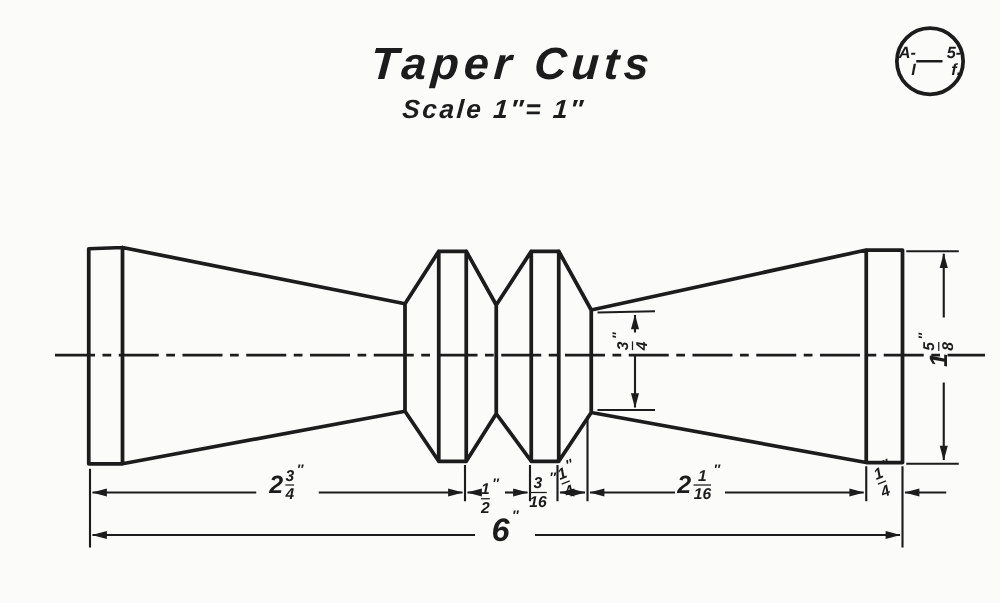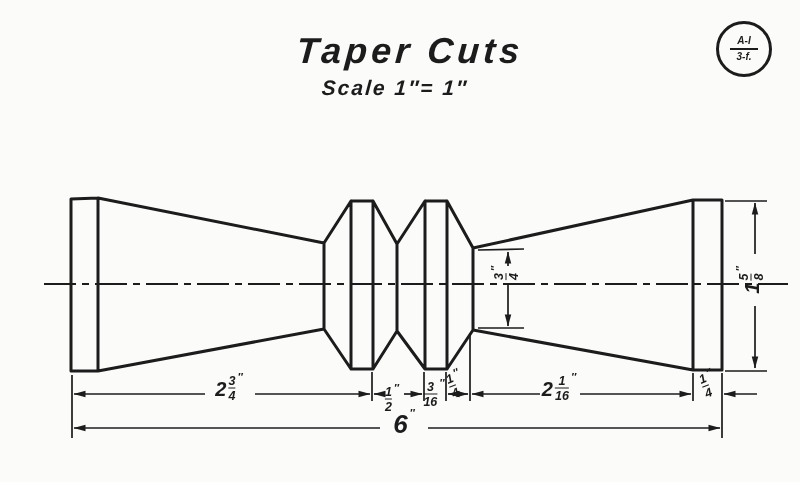--- a/index.html
+++ b/index.html
@@ -21,22 +21,22 @@
   .scale {
     position:absolute; left:245px; top:76px; width:300px;
     text-align:center; font-size:21px; letter-spacing:2px;
     font-style:italic; font-weight:600;
     transform:skewX(-4deg);
   }
 
   .stamp {
     position:absolute; left:716px; top:21px; width:50px; height:50px;
     border:3.5px solid #1c1c1c; border-radius:50%;
-    display:flex; flex-direction:column; align-items:center; justify-content:center;
-    font-size:10px; line-height:1.05; font-weight:700; font-style:italic;text-align:right;
+    display:flex; align-items:center; justify-content:center;
+    font-size:13px; line-height:1.05; font-weight:700; font-style:italic;text-align:right;
   }
   .stamp-rule { width:28px; border-top:2px solid #1c1c1c; margin:1.5px 0 2px 0; }
 
   .dim {
     position:absolute; white-space:nowrap;
     font-style:italic; font-weight:600; font-size:20px;
     display:inline-flex; align-items:center;
     transform:translate(-50%,-50%);
   }
   .dim.rot90  { transform:translate(-50%,-50%) rotate(-90deg); }
@@ -54,21 +54,21 @@
 <body>
 
 <div class="sheet">
 
   <div class="title">Taper Cuts</div>
   <div class="scale">Scale 1″= 1″</div>
 
   <div class="stamp">
     <div>A-I</div>
     <div class="stamp-rule"></div>
-    <div>3-f.</div>
+    <div>5-f.</div>
   </div>
 
   <svg class="draw" width="800" height="482" viewBox="0 0 800 482">
     <defs>
       <marker id="arw" viewBox="0 0 12 8" refX="11.2" refY="4" markerWidth="13" markerHeight="9" orient="auto" markerUnits="userSpaceOnUse">
         <path d="M0.6,1 L11.6,4 L0.6,7 Z" fill="#1c1c1c"></path>
       </marker>
     </defs>
 
     <line x1="44" y1="284" x2="788" y2="284" stroke="#1c1c1c" stroke-width="2.2" stroke-dasharray="32 6 7 6"></line>

